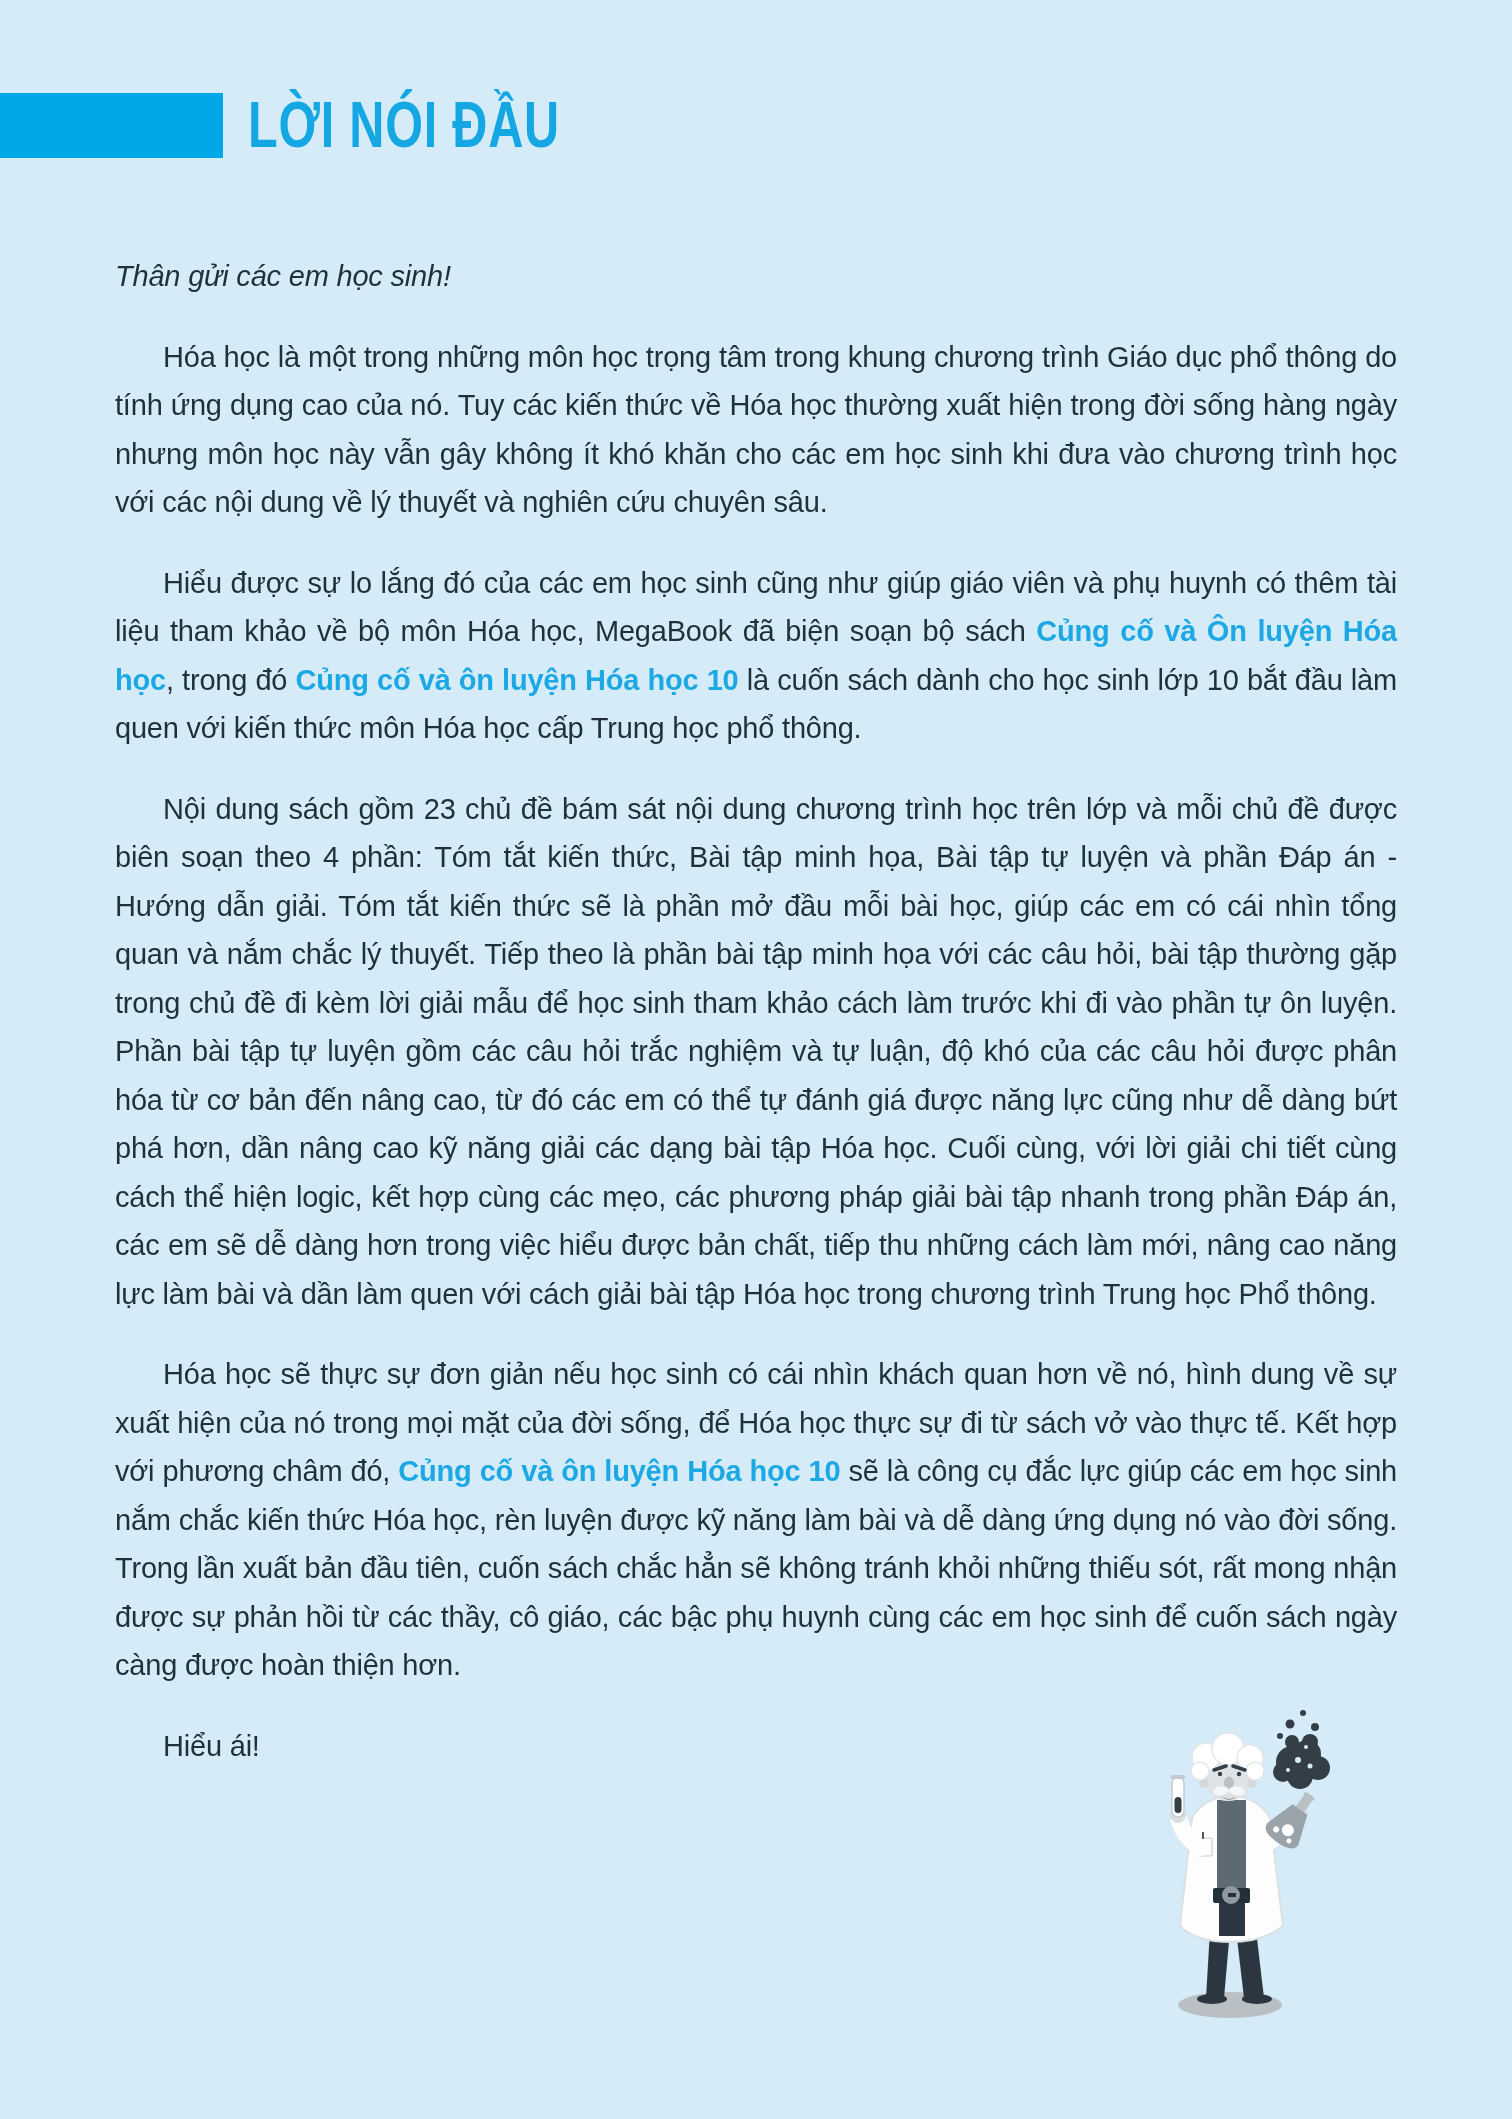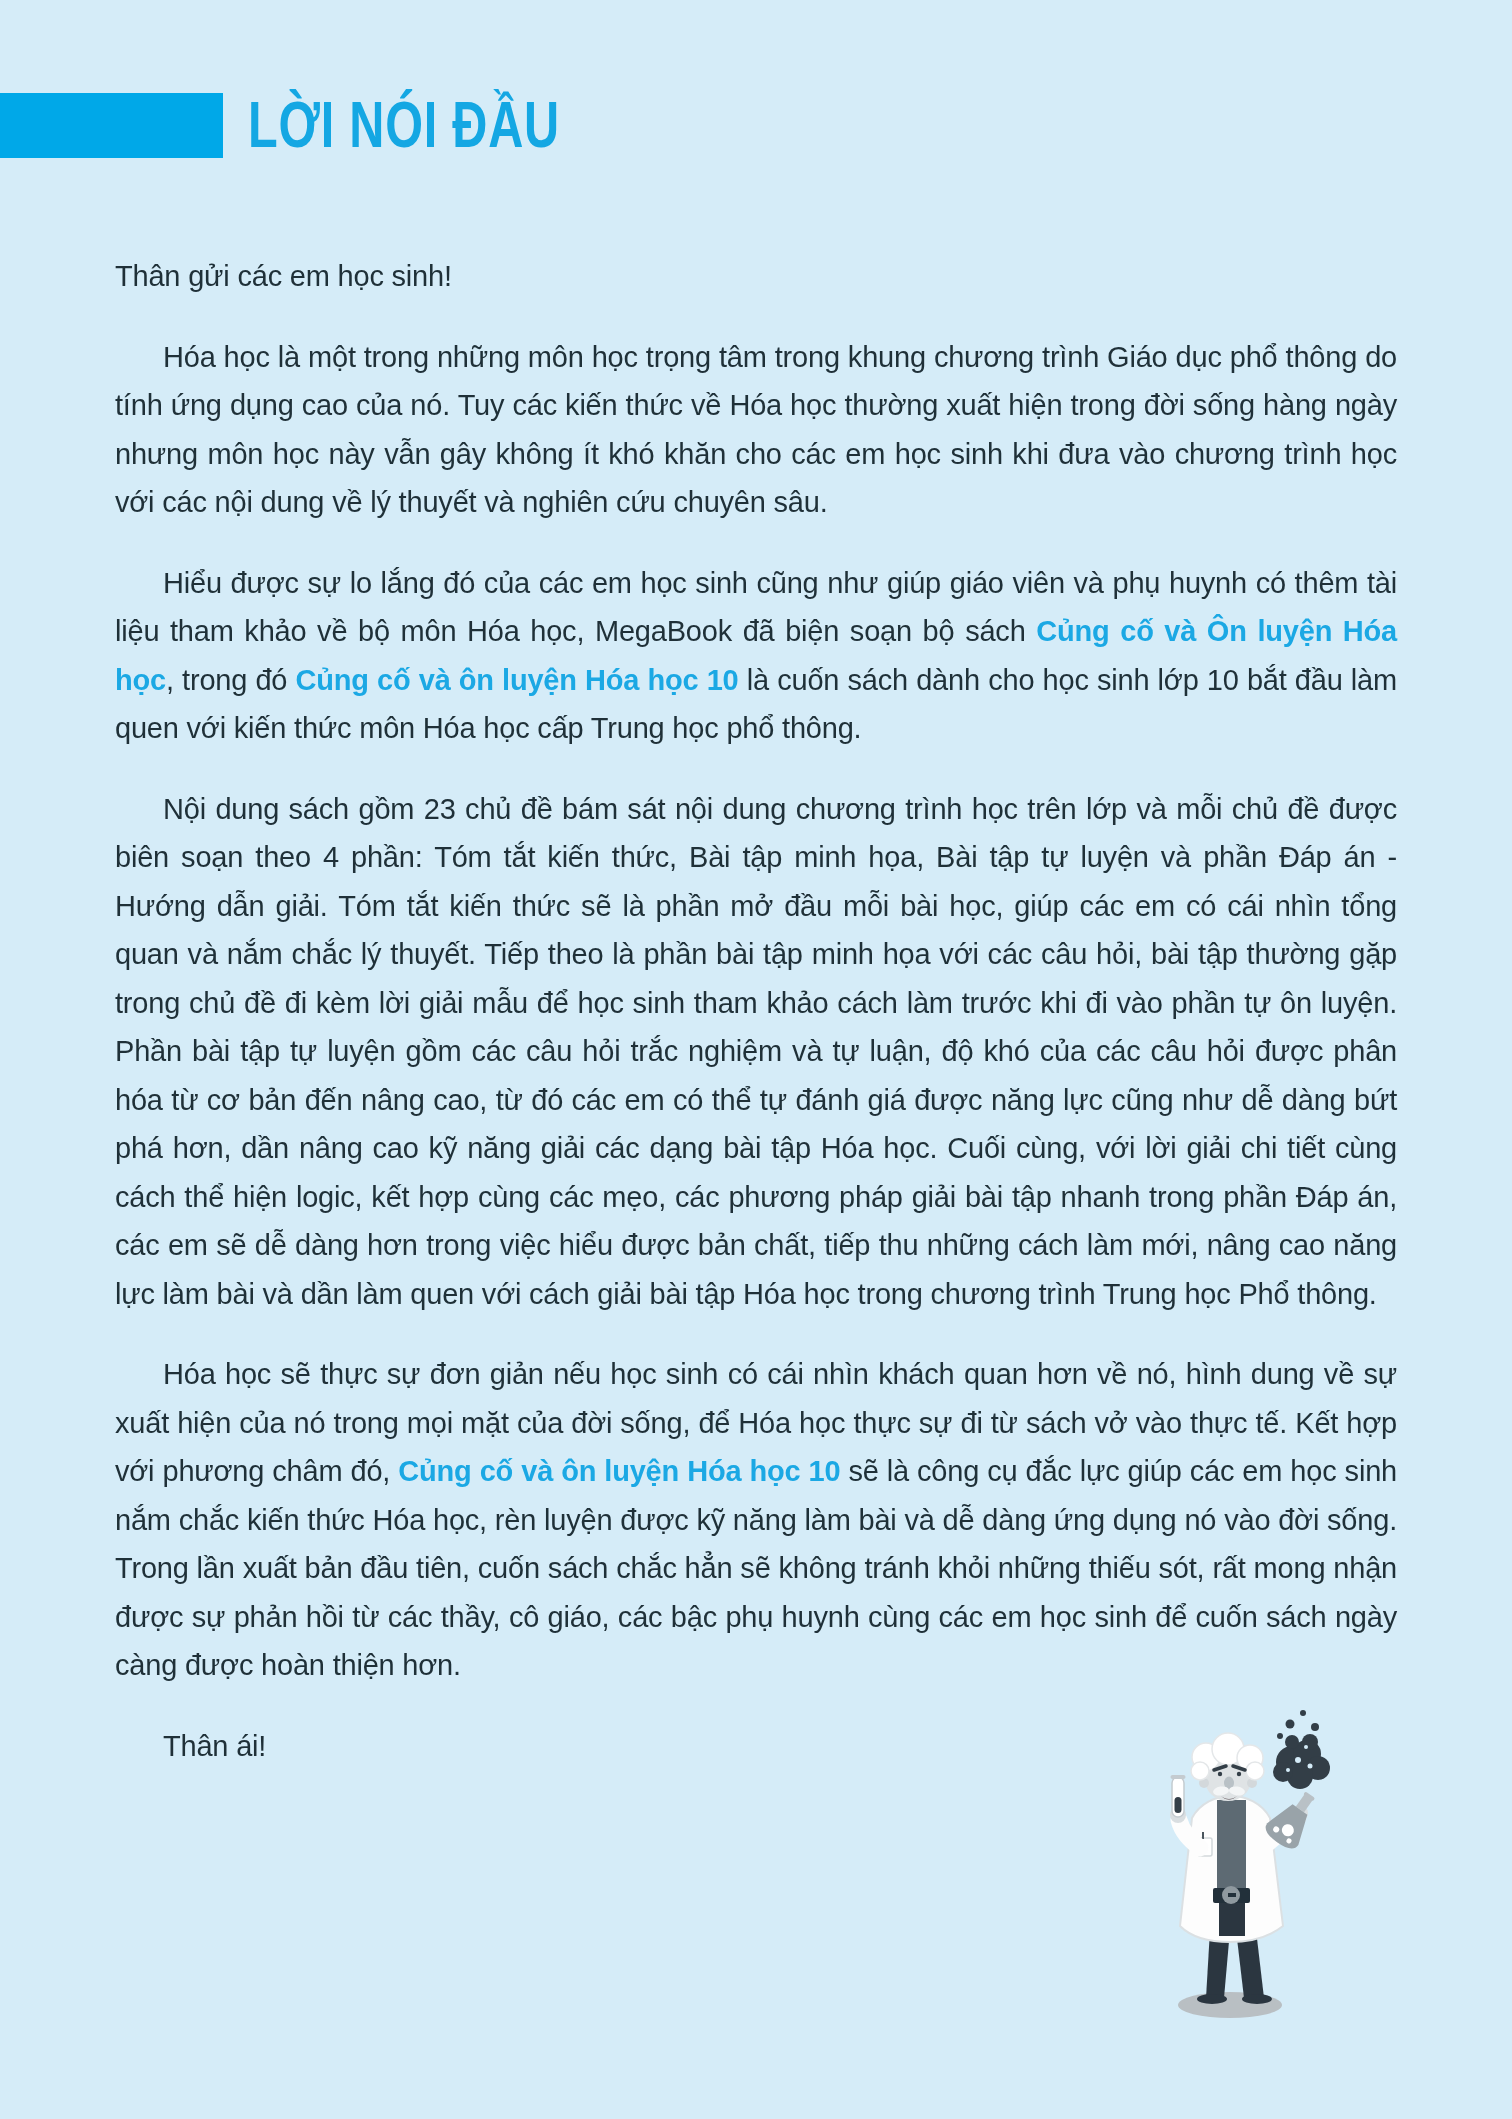--- a/index.html
+++ b/index.html
@@ -17,21 +17,21 @@
     position:absolute;left:248px;top:88px;height:75px;line-height:75px;
     font-size:64px;font-weight:700;letter-spacing:1px;
     color:var(--accent-title,#14A7E3);
     transform:scaleX(.76);transform-origin:left center;
     white-space:nowrap;
   }
   .content{
     position:absolute;left:115px;top:252px;width:1282px;
     font-size:29px;line-height:48.5px;letter-spacing:-0.2px;
   }
-  .greeting{margin:0 0 32px 0;}
+  .greeting{margin:0 0 32px 0;font-style:italic;}
   .para{
     margin:0 0 32px 0;text-indent:48px;text-align:justify;
   }
   .closing{margin:0;text-indent:48px;}
   .run{white-space:pre-wrap;}
   .run.bold{font-weight:400;}
   .run.accent{font-weight:700;color:var(--accent-text,#1BA8E4);}
   .scientist{position:absolute;left:1140px;top:1700px;width:230px;height:330px;}
 </style>
 </head>
@@ -43,21 +43,21 @@
   <div class="page-title">LỜI NÓI ĐẦU</div>
 
   <div class="content">
     <p class="greeting">Thân gửi các em học sinh!</p>
     <div id="paragraphs">
         <p class="para"><span class="run">Hóa học là một trong những môn học trọng tâm trong khung chương trình Giáo dục phổ thông do tính ứng dụng cao của nó. Tuy các kiến thức về Hóa học thường xuất hiện trong đời sống hàng ngày nhưng môn học này vẫn gây không ít khó khăn cho các em học sinh khi đưa vào chương trình học với các nội dung về lý thuyết và nghiên cứu chuyên sâu.</span></p>
         <p class="para"><span class="run">Hiểu được sự lo lắng đó của các em học sinh cũng như giúp giáo viên và phụ huynh có thêm tài liệu tham khảo về bộ môn Hóa học, MegaBook đã biện soạn bộ sách </span><span class="run accent">Củng cố và Ôn luyện Hóa học</span><span class="run">, trong đó </span><span class="run accent">Củng cố và ôn luyện Hóa học 10</span><span class="run"> là cuốn sách dành cho học sinh lớp 10 bắt đầu làm quen với kiến thức môn Hóa học cấp Trung học phổ thông.</span></p>
         <p class="para"><span class="run">Nội dung sách gồm </span><span class="run bold">23 chủ đề</span><span class="run"> bám sát nội dung chương trình học trên lớp và mỗi chủ đề được biên soạn theo 4 phần: Tóm tắt kiến thức, Bài tập minh họa, Bài tập tự luyện và phần Đáp án - Hướng dẫn giải. </span><span class="run bold">Tóm tắt kiến thức</span><span class="run"> sẽ là phần mở đầu mỗi bài học, giúp các em có cái nhìn tổng quan và nắm chắc lý thuyết. Tiếp theo là phần </span><span class="run bold">bài tập minh họa</span><span class="run"> với các câu hỏi, bài tập thường gặp trong chủ đề đi kèm lời giải mẫu để học sinh tham khảo cách làm trước khi đi vào phần tự ôn luyện. </span><span class="run bold">Phần bài tập tự luyện</span><span class="run"> gồm các câu hỏi trắc nghiệm và tự luận, độ khó của các câu hỏi được phân hóa từ cơ bản đến nâng cao, từ đó các em có thể tự đánh giá được năng lực cũng như dễ dàng bứt phá hơn, dần nâng cao kỹ năng giải các dạng bài tập Hóa học. Cuối cùng, với </span><span class="run bold">lời giải chi tiết</span><span class="run"> cùng cách thể hiện logic, kết hợp cùng các mẹo, các phương pháp giải bài tập nhanh trong phần Đáp án, các em sẽ dễ dàng hơn trong việc hiểu được bản chất, tiếp thu những cách làm mới, nâng cao năng lực làm bài và dần làm quen với cách giải bài tập Hóa học trong chương trình Trung học Phổ thông.</span></p>
         <p class="para"><span class="run">Hóa học sẽ thực sự đơn giản nếu học sinh có cái nhìn khách quan hơn về nó, hình dung về sự xuất hiện của nó trong mọi mặt của đời sống, để Hóa học thực sự đi từ sách vở vào thực tế. Kết hợp với phương châm đó, </span><span class="run accent">Củng cố và ôn luyện Hóa học 10</span><span class="run"> sẽ là công cụ đắc lực giúp các em học sinh nắm chắc kiến thức Hóa học, rèn luyện được kỹ năng làm bài và dễ dàng ứng dụng nó vào đời sống. Trong lần xuất bản đầu tiên, cuốn sách chắc hẳn sẽ không tránh khỏi những thiếu sót, rất mong nhận được sự phản hồi từ các thầy, cô giáo, các bậc phụ huynh cùng các em học sinh để cuốn sách ngày càng được hoàn thiện hơn.</span></p>
       </div>
-    <p class="closing">Thân ái!</p>
+    <p class="closing">Hiểu ái!</p>
   </div>
 
   <svg class="scientist" viewBox="0 0 230 330" aria-hidden="true">
 
     <ellipse cx="90" cy="305" rx="52" ry="13" fill="#b9bfc3"></ellipse>
 
     <g fill="#2b3640">
       <path d="M70,230 L90,230 L84,298 L66,298 Z"></path>
       <path d="M96,230 L116,230 L124,298 L104,298 Z"></path>
       <ellipse cx="72" cy="299" rx="15" ry="5"></ellipse>

